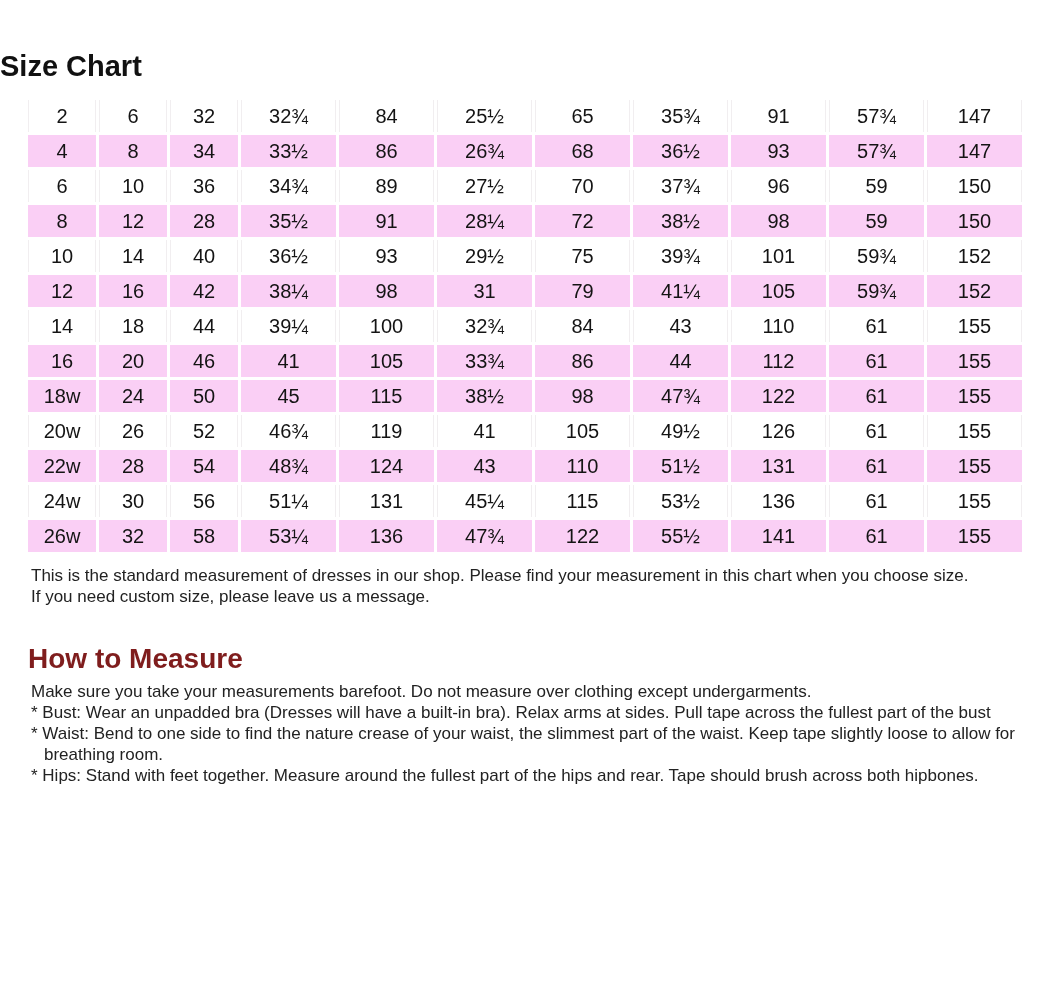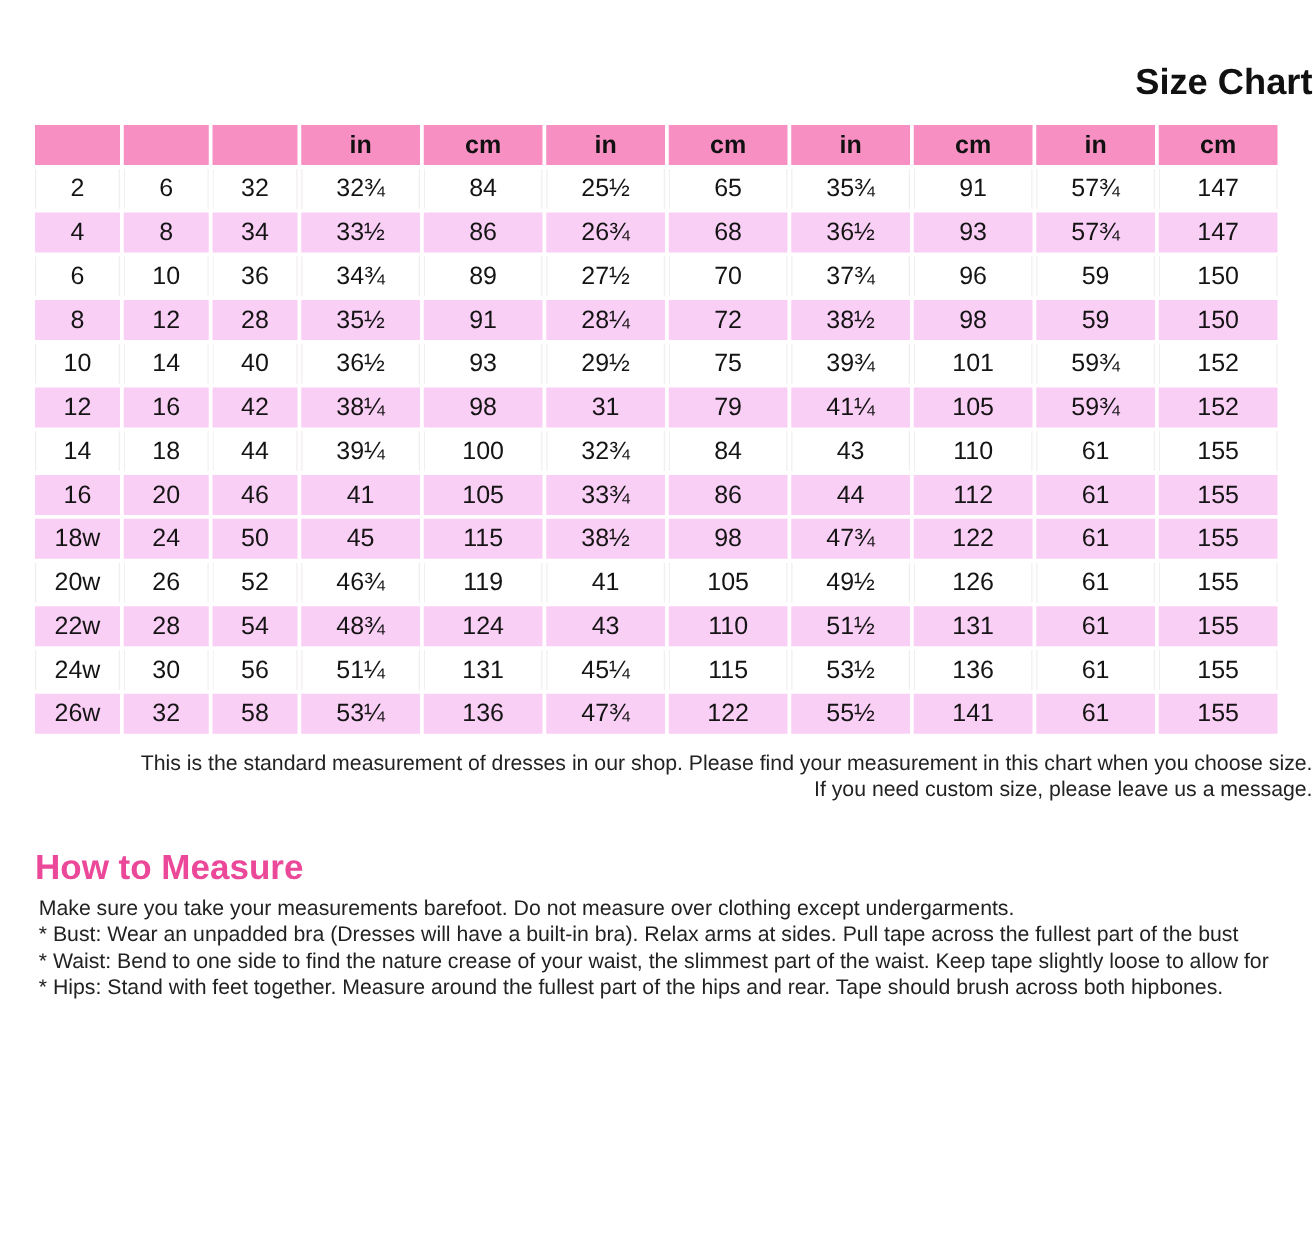--- a/index.html
+++ b/index.html
@@ -8,42 +8,42 @@
     --text:#141414;
   }
   *{box-sizing:border-box;}
   html,body{margin:0;padding:0;}
   body{
     width:1050px;height:1000px;background:#ffffff;overflow:hidden;
     font-family:"Liberation Sans", sans-serif;color:var(--text);
   }
   .page-title{
     margin-top:50px;margin-bottom:14px;
-    text-align:right;font-size:29px;font-weight:bold;color:#111;
+    text-align:left;font-size:29px;font-weight:bold;color:#111;
   }
   table.size-chart{
     border-collapse:separate;border-spacing:3px;
     margin-left:25px;table-layout:fixed;width:1000px;
   }
   table.size-chart th,
   table.size-chart td{
     height:32px;padding:0;text-align:center;vertical-align:middle;
     font-size:20px;overflow:hidden;white-space:nowrap;
   }
   table.size-chart th{
     background:var(--header-pink);font-weight:bold;color:#111;
   }
   tr.row-white td{background:#ffffff;box-shadow:inset 1px 0 0 #f1eef0, inset -1px 0 0 #f1eef0;}
   tr.row-pink td{background:var(--row-pink);}
   .notes{
-    margin:10px 0 0 31px;font-size:17px;line-height:21px;color:#222;text-align:right;
+    margin:10px 0 0 31px;font-size:17px;line-height:21px;color:#222;
   }
   .notes div{margin:0;}
   .measure-heading{
-    margin:36px 0 6px 28px;font-size:28px;font-weight:bold;color:#ec4899;
+    margin:36px 0 6px 28px;font-size:28px;font-weight:bold;color:#7f1d1d;
   }
   .measure-lines{
     margin-left:31px;font-size:17px;line-height:21px;color:#222;
   }
   .measure-lines .indent{padding-left:13px;}
 </style>
 </head>
 <body>
 
 <div class="page-title">Size Chart</div>
@@ -56,33 +56,20 @@
       <col style="width: 95px;">
       <col style="width: 95px;">
       <col style="width: 95px;">
       <col style="width: 95px;">
       <col style="width: 95px;">
       <col style="width: 95px;">
       <col style="width: 95px;">
       <col style="width: 95px;">
     </colgroup>
   <thead id="chart-head">
-      <tr>
-        <th></th>
-        <th></th>
-        <th></th>
-        <th>in</th>
-        <th>cm</th>
-        <th>in</th>
-        <th>cm</th>
-        <th>in</th>
-        <th>cm</th>
-        <th>in</th>
-        <th>cm</th>
-      </tr>
     </thead>
   <tbody id="chart-body">
       <tr class="row-white">
         <td>2</td>
         <td>6</td>
         <td>32</td>
         <td>32¾</td>
         <td>84</td>
         <td>25½</td>
         <td>65</td>
@@ -254,14 +241,15 @@
   <div>This is the standard measurement of dresses in our shop. Please find your measurement in this chart when you choose size.</div>
   <div>If you need custom size, please leave us a message.</div>
 </div>
 
 <div class="measure-heading">How to Measure</div>
 
 <div class="measure-lines">
   <div>Make sure you take your measurements barefoot. Do not measure over clothing except undergarments.</div>
   <div>* Bust: Wear an unpadded bra (Dresses will have a built-in bra). Relax arms at sides. Pull tape across the fullest part of the bust</div>
   <div>* Waist: Bend to one side to find the nature crease of your waist, the slimmest part of the waist. Keep tape slightly loose to allow for</div>
+  <div class="indent">breathing room.</div>
   <div>* Hips: Stand with feet together. Measure around the fullest part of the hips and rear. Tape should brush across both hipbones.</div>
 </div>
 
 </body></html>

